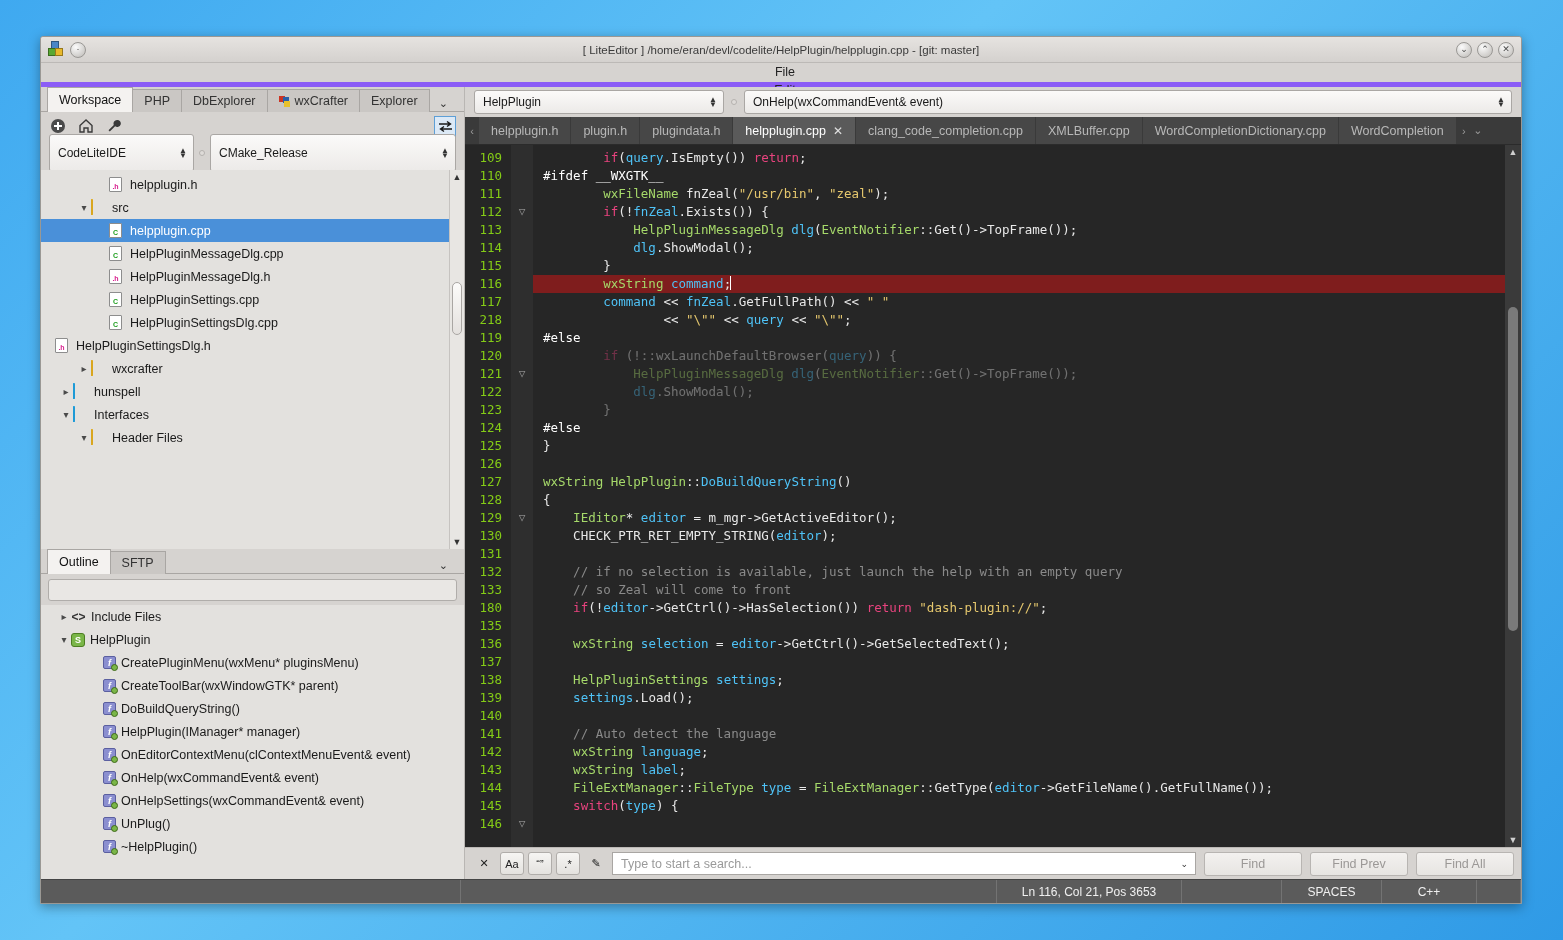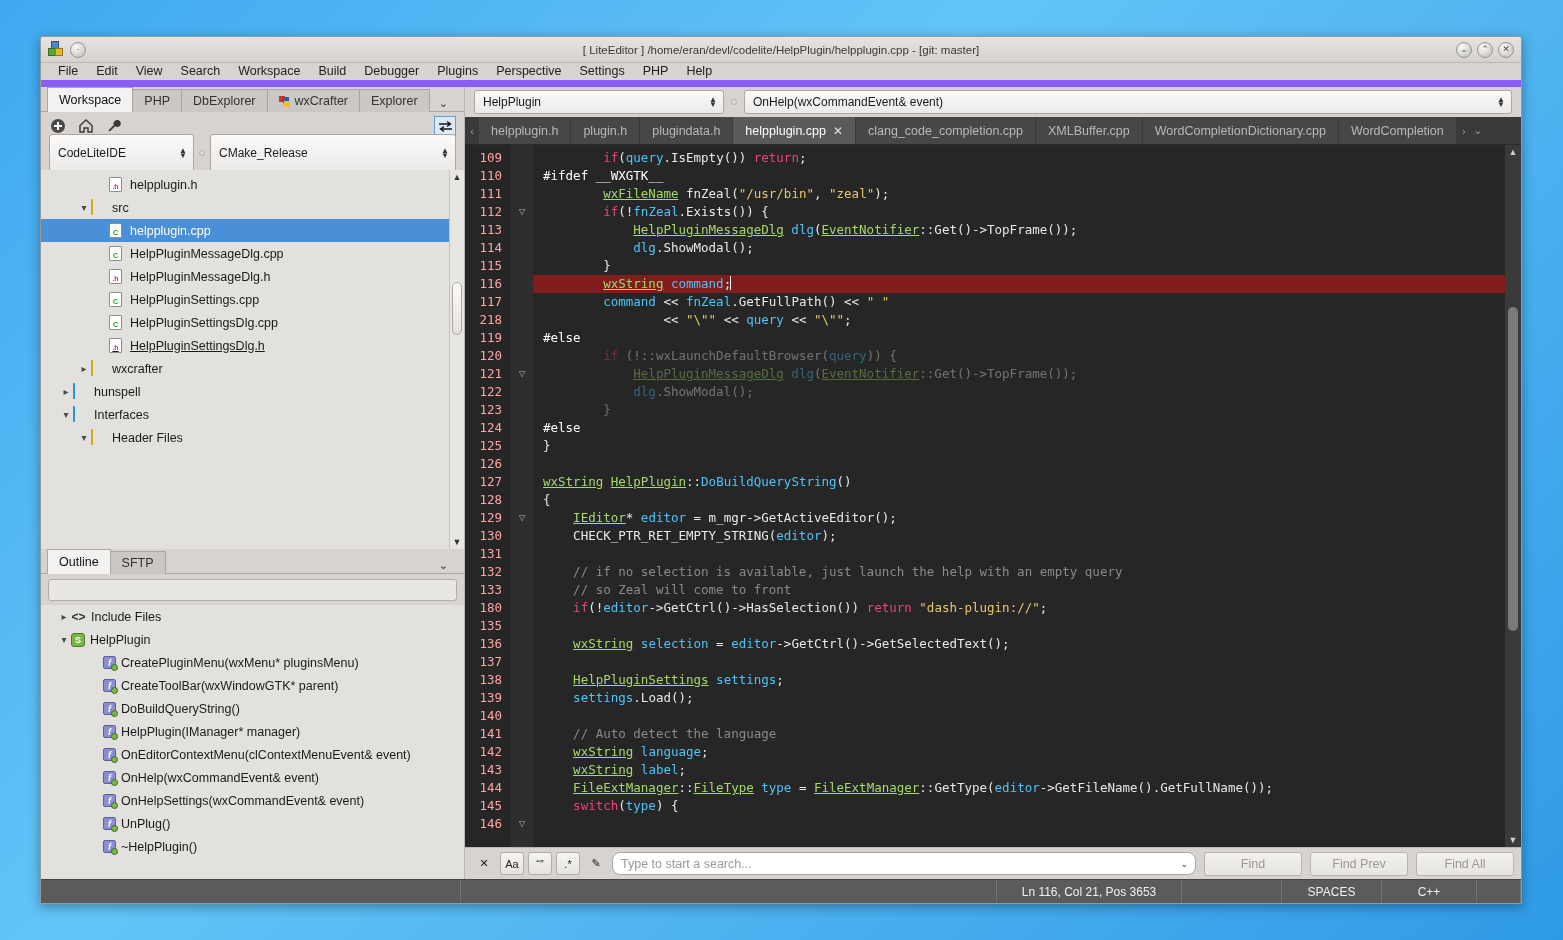--- a/index.html
+++ b/index.html
@@ -43,22 +43,22 @@
     font-size:9px;color:#4a4a4a; line-height:1;
   }
   #title-text{
     position:absolute; left:0; right:0; text-align:center;
     font-size:11.5px; color:#3a3a3a; pointer-events:none;
   }
   .tb-right{ margin-left:auto; display:flex; gap:5px; padding-right:7px; }
 
   
   #menubar{
-    height:24px; display:flex; align-items:flex-end;
-    background:#d6d3d0; border-bottom:7px solid #8b5cf6; padding-left:8px;
+    height:24px; display:flex; align-items:center;
+    background:#d6d3d0; border-bottom:5px solid #8b5cf6; padding-left:8px;flex-direction:column;
   }
   .menu-item{
     font-size:12.5px; color:#222; padding:2px 9px; cursor:default; white-space:nowrap;
   }
 
   
   #body{ flex:1; display:flex; min-height:0; background:#d6d3d0; }
 
   
   #left{ width:424px; display:flex; flex-direction:column; min-height:0;
@@ -174,31 +174,31 @@
     border-right:1px solid #3a3a3a; white-space:nowrap; flex:none;
   }
   .etab.active{ background:#5a5a5a; color:#fff; }
   .etab .x{ font-size:12px; color:#e0e0e0; }
 
   #editor{ flex:1; display:flex; min-height:0; background:#262626; position:relative; overflow:hidden; }
   #gutter{ width:46px; flex:none; background:#262626; text-align:right; padding-top:4px; }
   #fold{ width:22px; flex:none; background:#2e2e2e; padding-top:4px; }
   #code{ flex:1; min-width:0; padding-top:4px; overflow:hidden; position:relative; }
   .ln{ height:18px; line-height:18px; font-family:"DejaVu Sans Mono", monospace; font-size:12.5px;
-       color:#fca5a5; padding-right:9px; }
+       color:#84cc16; padding-right:9px; }
   .fm{ height:18px; line-height:18px; font-family:"DejaVu Sans Mono", monospace; font-size:11px;
        color:#8a8a8a; text-align:center; }
   .cl{ height:18px; line-height:18px; font-family:"DejaVu Sans Mono", monospace; font-size:12.5px;
        color:#e8e8e8; white-space:pre; padding-left:10px; }
   .cl.cur{ background:#7f1d1d; }
   .k{ color:#e8437e; }       
   .v{ color:#4fc3f7; }       
   .s{ color:#e6c86e; }       
   .p{ color:#ffffff; }       
-  .f{ color:#a6d96a;text-decoration:underline; }       
+  .f{ color:#a6d96a; }       
   .c{ color:#8a8a8a; }       
   .n{ color:#e8e8e8; }
   .dim{ opacity:.38; }
   .caret{ display:inline-block; width:1px; height:14px; background:#fff; vertical-align:-2px; margin-left:-1px;}
 
   #edscroll{ width:16px; flex:none; background:#3a3a3a; display:flex; flex-direction:column; align-items:center;}
   #edscroll .arw{ color:#d0d0d0; font-size:9px; height:14px; line-height:14px;}
   #edscroll .track{ flex:1; width:100%; position:relative; }
   #edscroll .thumb{ position:absolute; left:3px; right:3px; top:22%; height:48%;
                     background:#7a7a7a; border-radius:6px; }
@@ -208,21 +208,21 @@
     height:32px; display:flex; align-items:center; gap:4px; padding:0 7px;
     background:#d6d3d0; border-top:1px solid #bcb9b6;
   }
   .fbtn{
     width:24px;height:23px; border:1px solid #b0adaa; border-radius:3px;
     background:linear-gradient(180deg,#f6f5f3,#e4e2df);
     display:flex;align-items:center;justify-content:center; font-size:11px; color:#222;
   }
   .fbtn.flat{ border-color:transparent; background:transparent; }
   #search-box{
-    flex:1; height:23px; background:#fff; border:1px solid #a9a6a3; border-radius:8px;
+    flex:1; height:23px; background:#fff; border:1px solid #a9a6a3; border-radius:0;
     display:flex; align-items:center; padding:0 4px 0 8px;
     font-size:12.5px; color:#9a9a9a;
   }
   #search-box .arrow{ margin-left:auto; font-size:9px; color:#333; padding:0 3px;}
   .findbtn{
     width:98px; height:24px; border:1px solid #b8b5b2; border-radius:3px;
     background:linear-gradient(180deg,#f3f1ef,#e7e5e2);
     font-size:12.5px; color:#9b9896; display:flex;align-items:center;justify-content:center;
     margin-left:4px;
   }
@@ -379,21 +379,21 @@
               </span>
               <span>HelpPluginSettings.cpp</span>
             </div>
             <div class="trow" style="padding-left: 54px;">
               <span class="twist"></span>
               <span class="fi">
                 <span class="file-c">C</span>
               </span>
               <span>HelpPluginSettingsDlg.cpp</span>
             </div>
-            <div class="trow" style="padding-left: 54px; text-decoration: underline;">
+            <div class="trow" style="">
               <span class="twist"></span>
               <span class="fi">
                 <span class="file-h">.h</span>
               </span>
               <span>HelpPluginSettingsDlg.h</span>
             </div>
             <div class="trow" style="padding-left: 36px;">
               <span class="twist">▸</span>
               <span class="fi"><span class="folder-y"></span></span>
               <span>wxcrafter</span>

